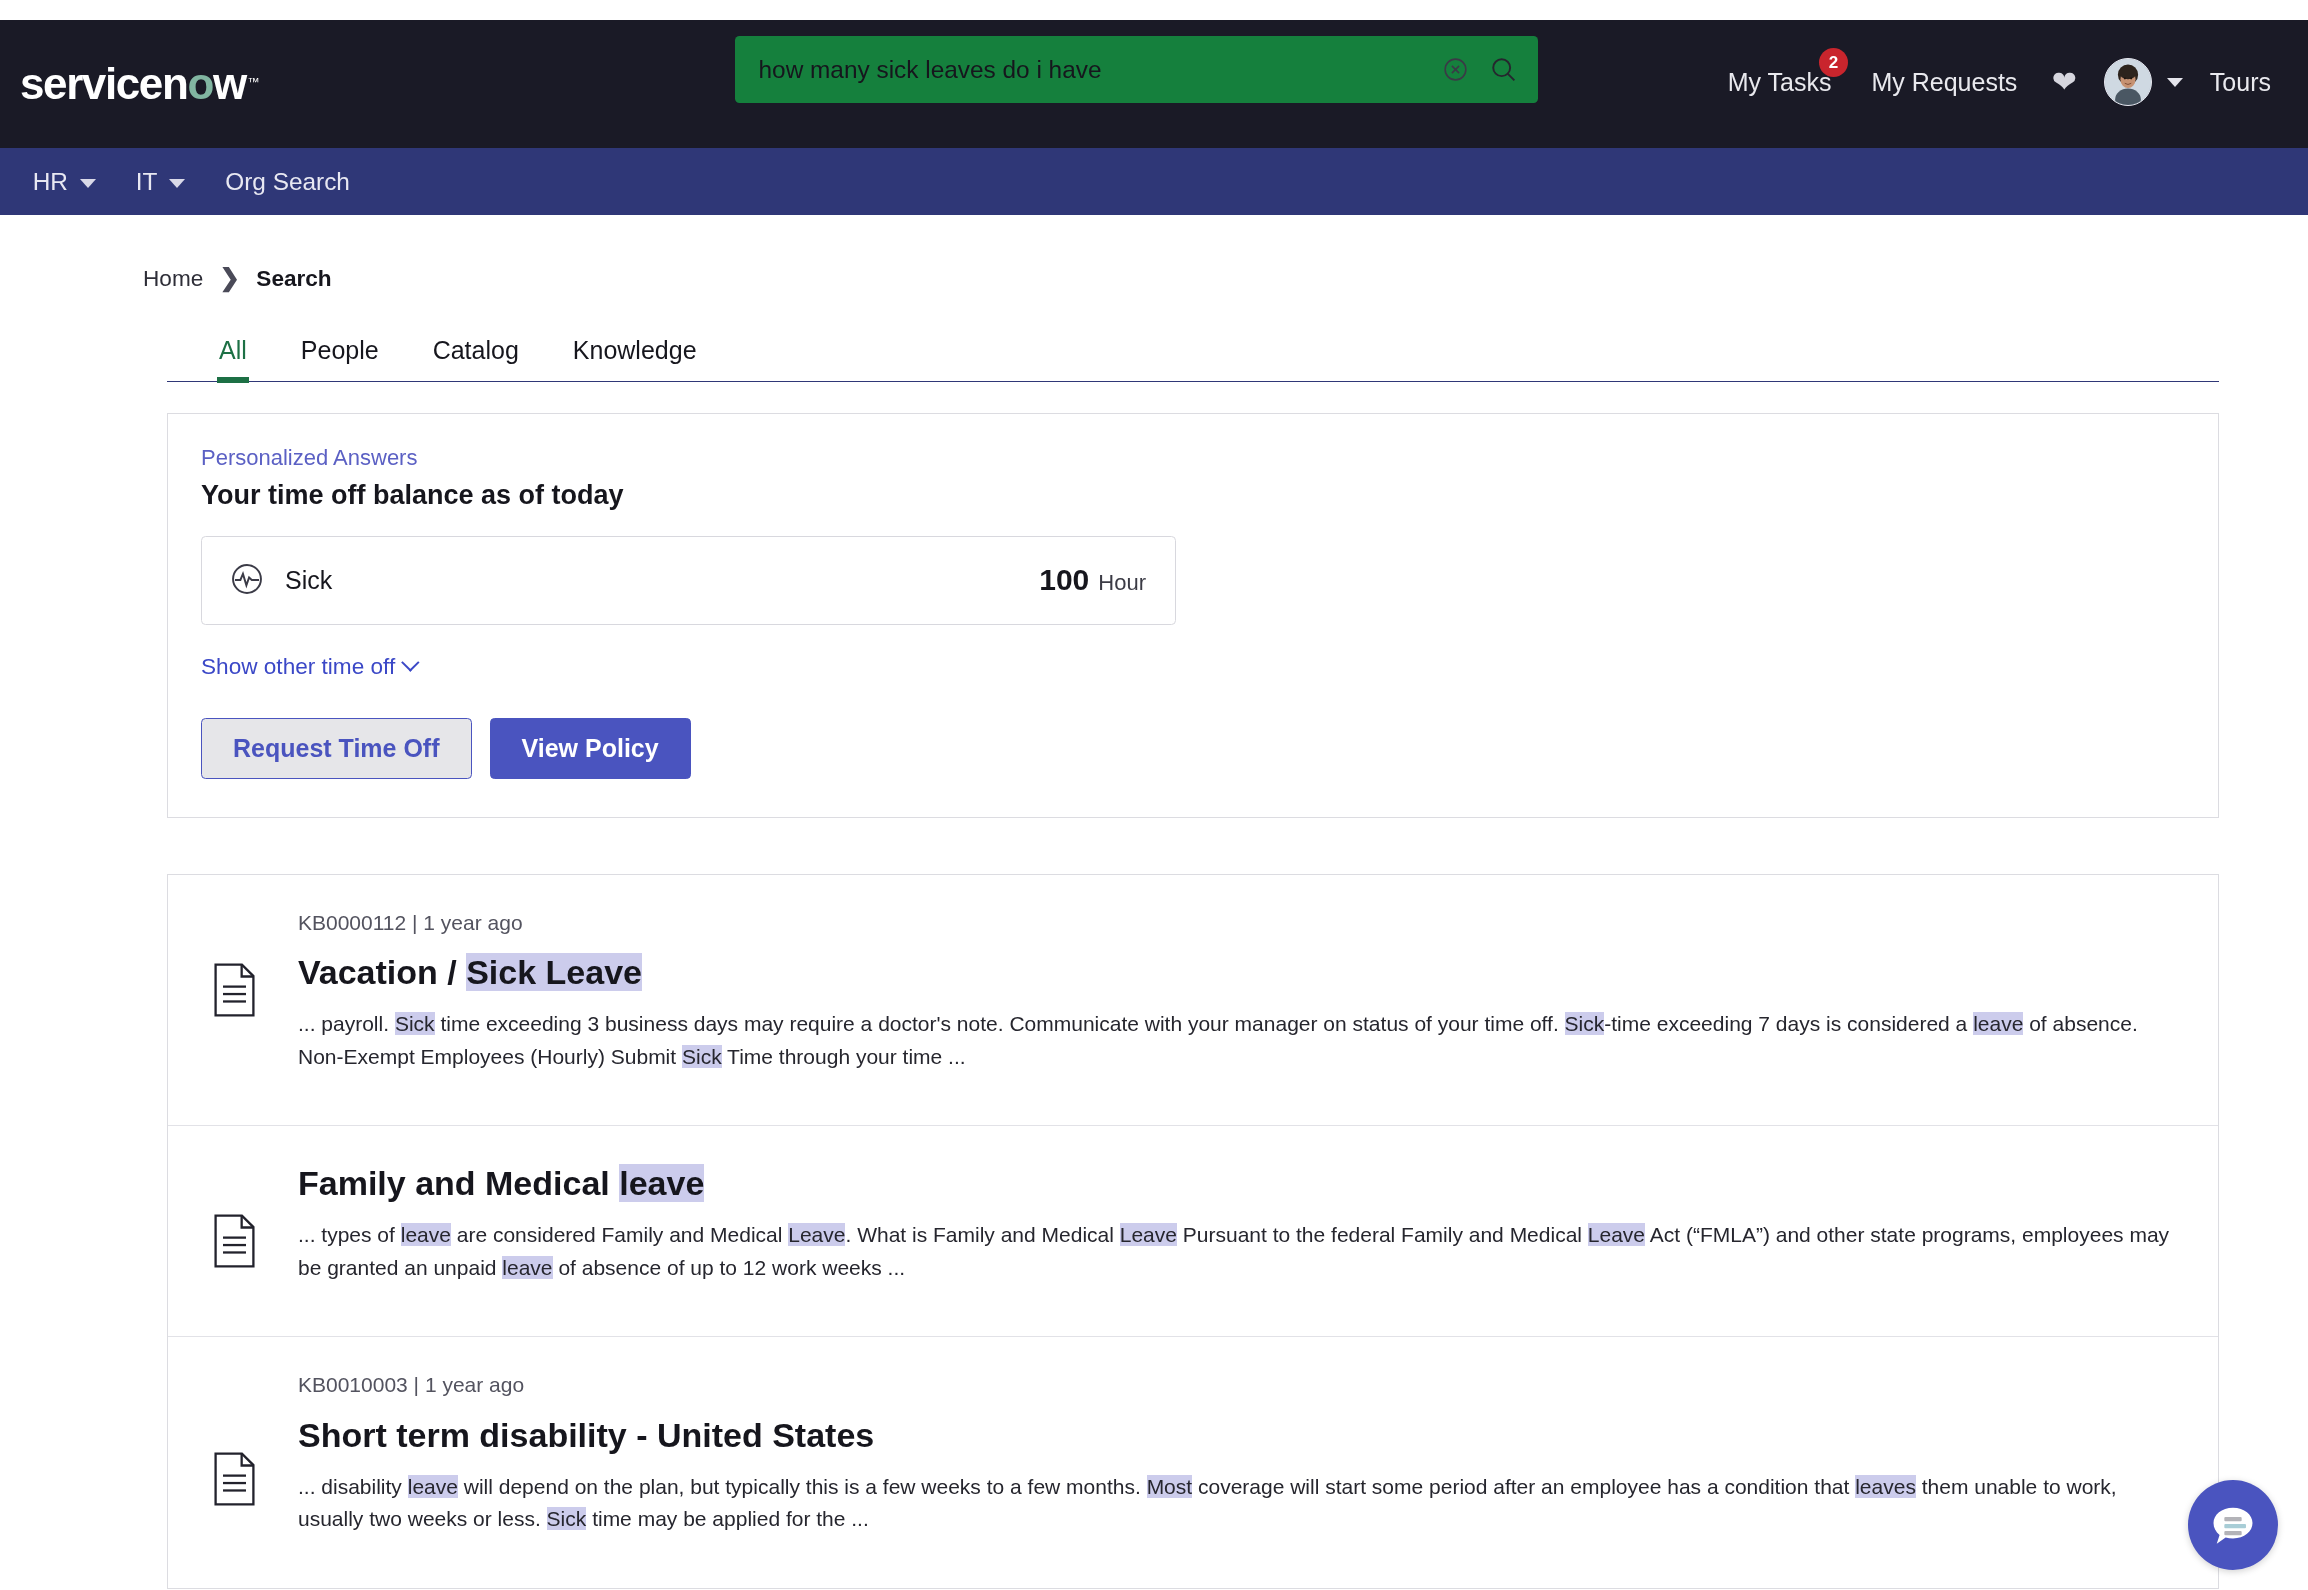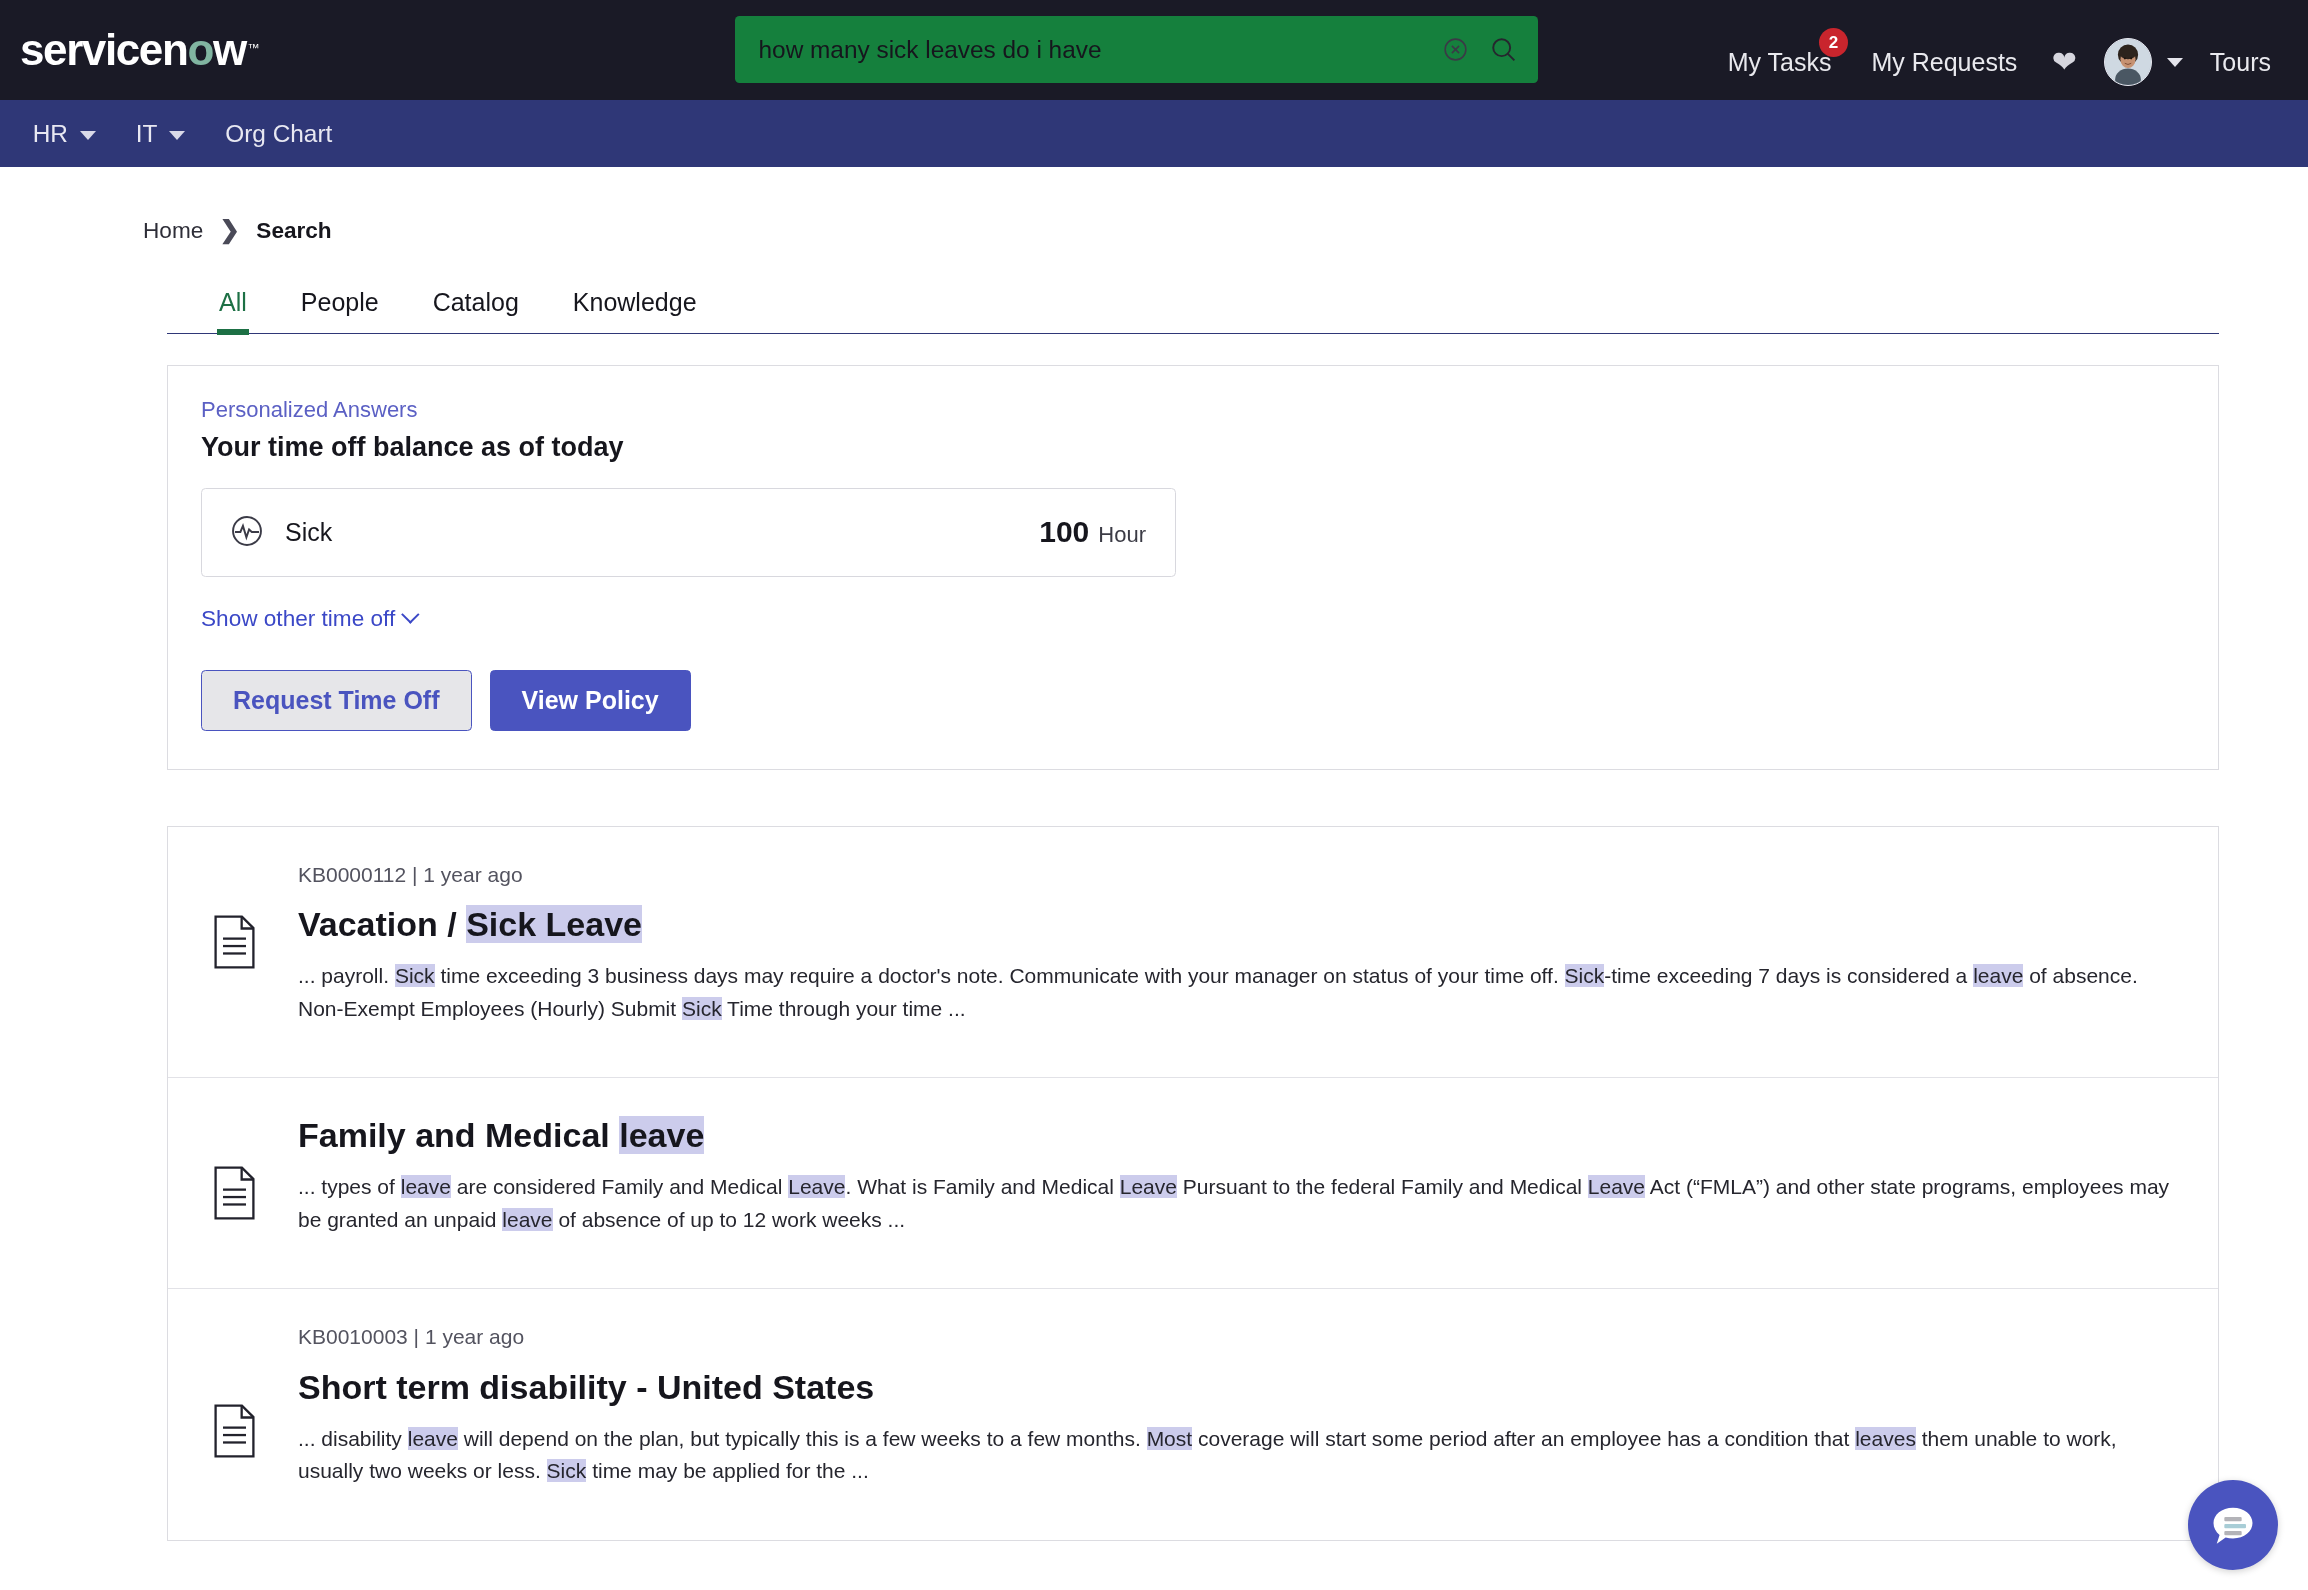--- a/index.html
+++ b/index.html
@@ -5,25 +5,26 @@
   * { box-sizing: border-box; margin: 0; padding: 0; }
   html, body {
     width: 2309px; height: 1590px;
     background: #ffffff;
     font-family: "Liberation Sans", sans-serif;
     overflow: hidden;
   }
 
   
   .header {
-    height: 100px;
+    height: 128px;
     background: #1a1a26;
     display: flex;
     align-items: center;
     position: relative;
+    margin-top: 20px;
   }
   .logo {
     margin-left: 20px;
     font-size: 44px;
     font-weight: 700;
     letter-spacing: -1.4px;
     color: #ffffff;
     display: flex;
     align-items: baseline;
     line-height: 1;
@@ -374,21 +375,21 @@
 <div class="navbar">
   <div class="nav-item">
     <span>HR</span>
     <span class="nav-caret"></span>
   </div>
   <div class="nav-item">
     <span>IT</span>
     <span class="nav-caret"></span>
   </div>
   <div class="nav-item">
-    <span>Org Chart</span>
+    <span>Org Search</span>
   </div>
 </div>
 
 <div class="page">
 
   <div class="breadcrumb">
     <span class="bc-link">Home</span>
     <span class="bc-sep">❯</span>
     <span class="bc-current">Search</span>
   </div>

